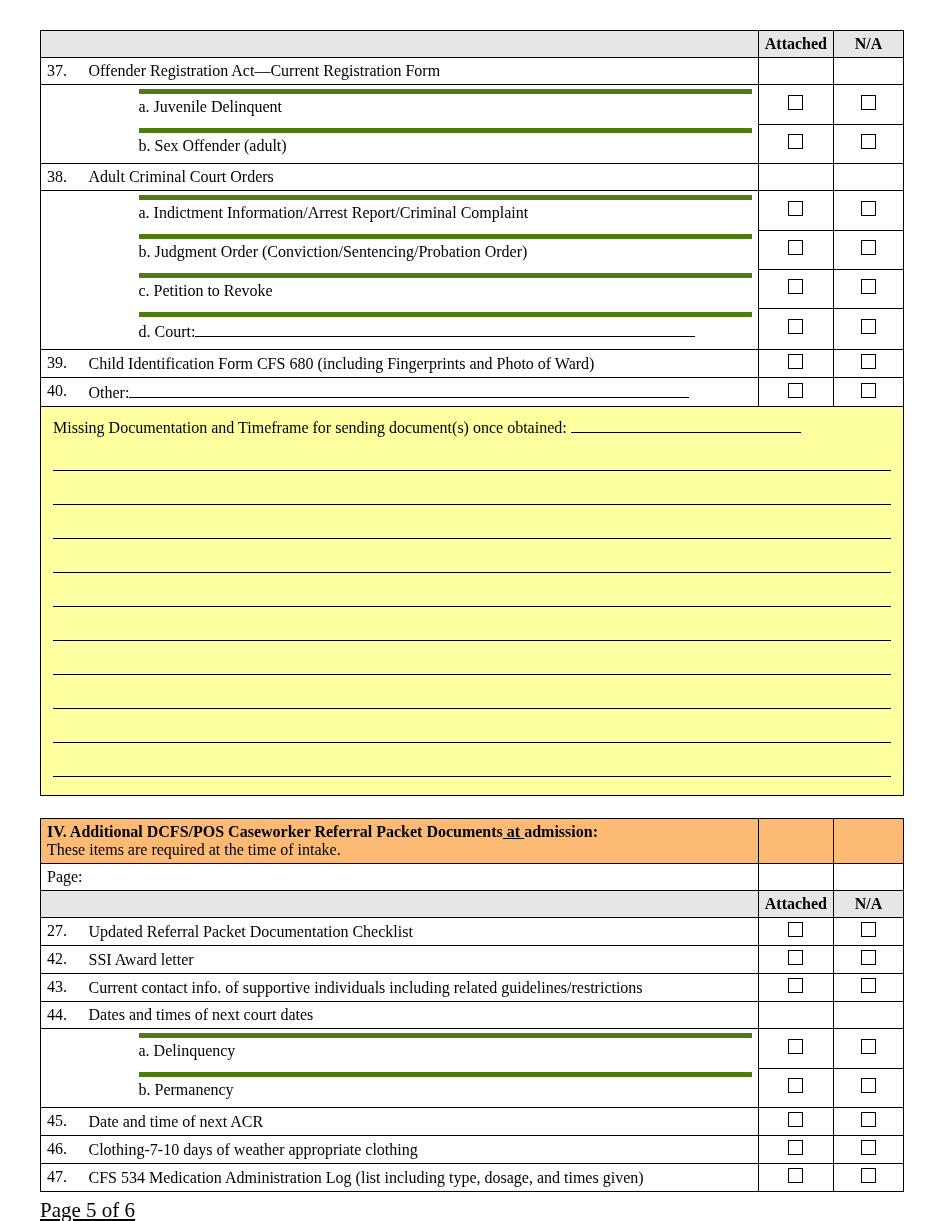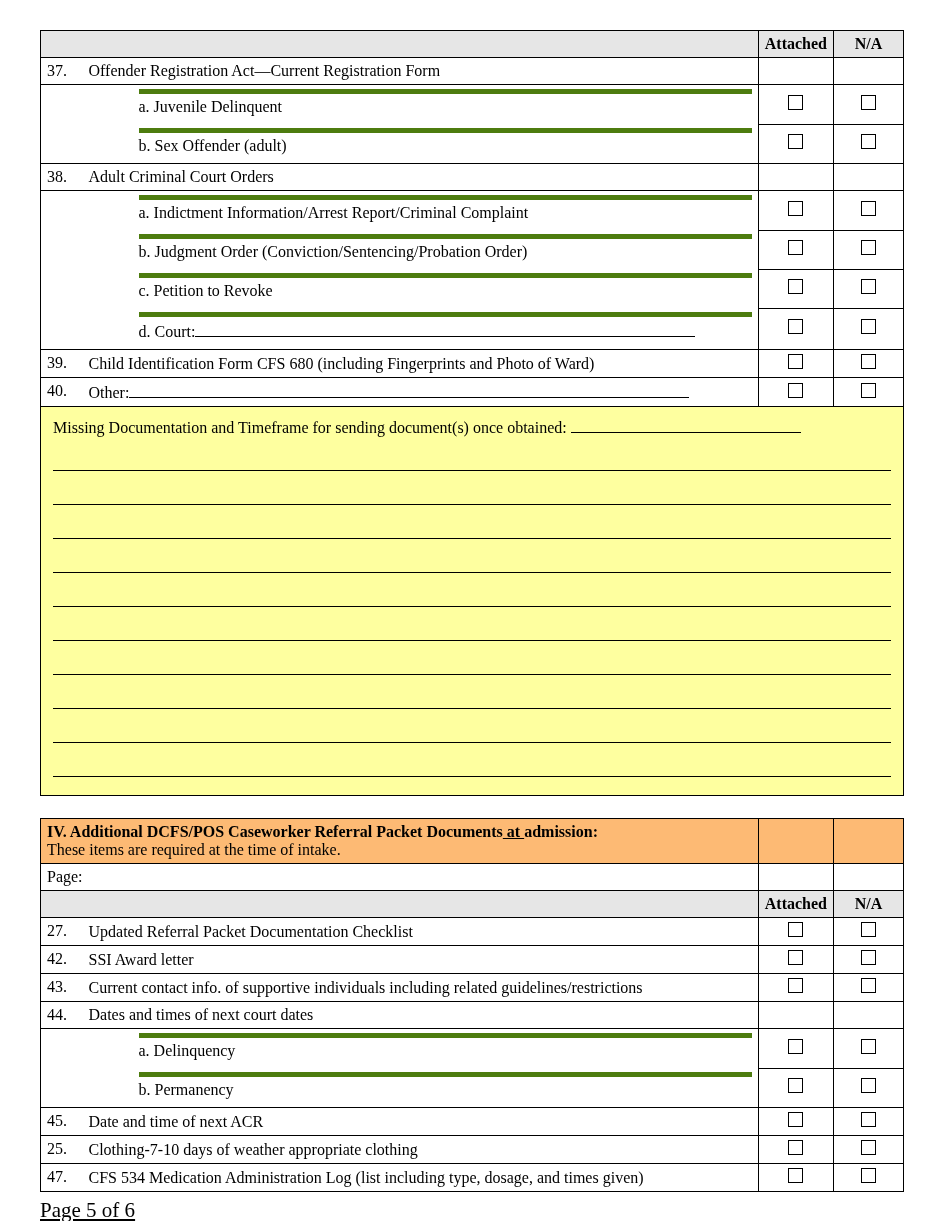--- a/index.html
+++ b/index.html
@@ -240,21 +240,21 @@
         <td class="att-col"><span class="checkbox"></span></td>
         <td class="na-col"><span class="checkbox"></span></td>
       </tr>
       <tr>
         <td class="num-col no-right-border" style="vertical-align: top;">45.</td>
         <td class="no-left-border">Date and time of next ACR</td>
         <td class="att-col"><span class="checkbox"></span></td>
         <td class="na-col"><span class="checkbox"></span></td>
       </tr>
       <tr>
-        <td class="num-col no-right-border" style="vertical-align: top;">25.</td>
+        <td class="num-col no-right-border" style="vertical-align: top;">46.</td>
         <td class="no-left-border">Clothing-7-10 days of weather appropriate clothing</td>
         <td class="att-col"><span class="checkbox"></span></td>
         <td class="na-col"><span class="checkbox"></span></td>
       </tr>
       <tr>
         <td class="num-col no-right-border" style="vertical-align: top;">47.</td>
         <td class="no-left-border">CFS 534 Medication Administration Log (list including type, dosage, and times given)</td>
         <td class="att-col"><span class="checkbox"></span></td>
         <td class="na-col"><span class="checkbox"></span></td>
       </tr>

